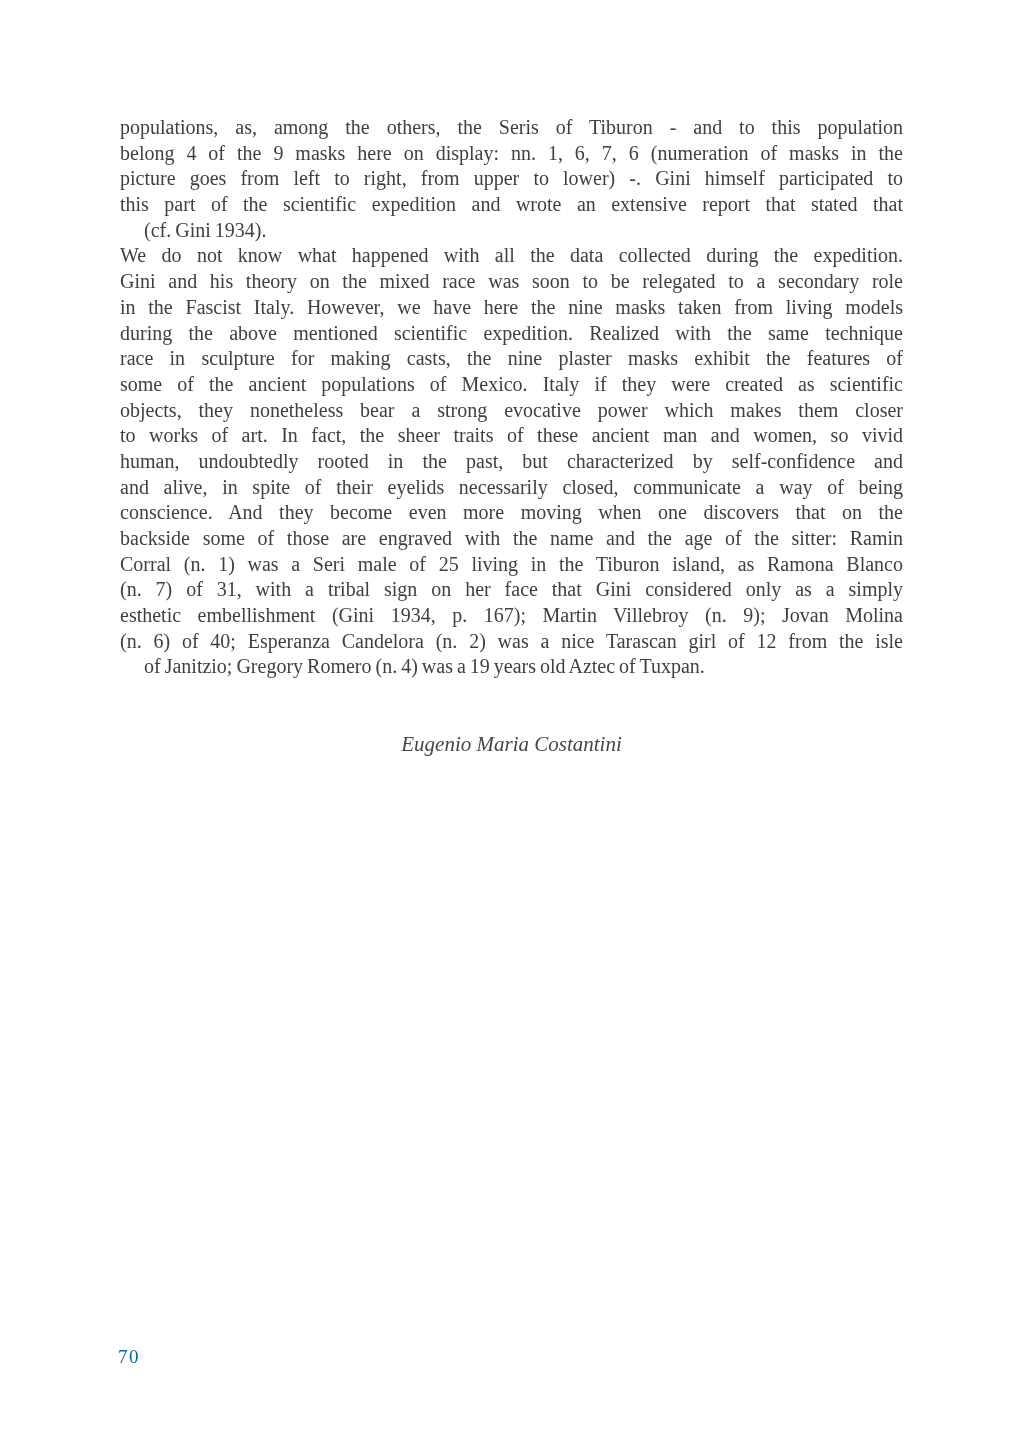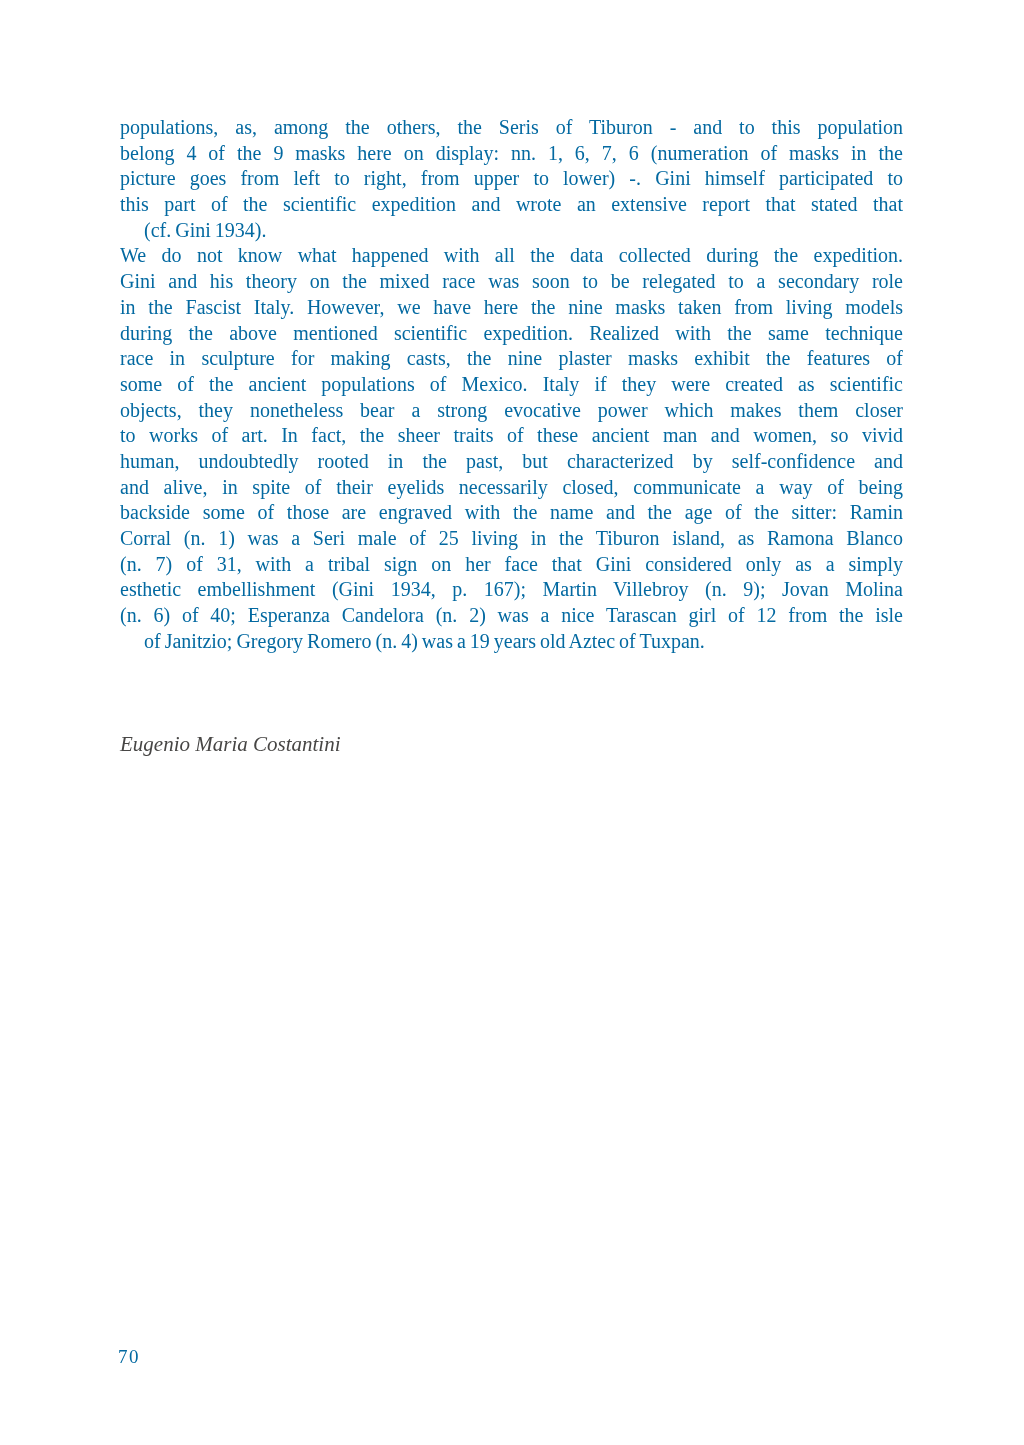--- a/index.html
+++ b/index.html
@@ -14,37 +14,37 @@
   .text-block {
     position: absolute;
     left: 120px;
     top: 115px;
     width: 783px;
   }
   .bline {
     height: 25.7px;
     font-size: 20px;
     line-height: 25.7px;
-    color: #0369a1;
+    color: #404040;
     text-align: justify;
     text-align-last: justify;
     word-spacing: -1px;
     font-variant-numeric: oldstyle-nums;
     white-space: nowrap;
   }
   .bline.last {
     text-align-last: left;
     margin-left: 24px;
   }
   .signature {
     position: absolute;
     left: 120px;
     top: 731px;
     width: 783px;
-    text-align: left;
+    text-align: center;
     font-style: italic;
     font-size: 21px;
     line-height: 26px;
     color: #474645;
   }
   .page-num {
     position: absolute;
     left: 118px;
     top: 1346px;
     font-size: 19px;
@@ -68,20 +68,21 @@
     <div class="bline">We do not know what happened with all the data collected during the expedition.</div>
     <div class="bline">Gini and his theory on the mixed race was soon to be relegated to a secondary role</div>
     <div class="bline">in the Fascist Italy. However, we have here the nine masks taken from living models</div>
     <div class="bline">during the above mentioned scientific expedition. Realized with the same technique</div>
     <div class="bline">race in sculpture for making casts, the nine plaster masks exhibit the features of</div>
     <div class="bline">some of the ancient populations of Mexico. Italy if they were created as scientific</div>
     <div class="bline">objects, they nonetheless bear a strong evocative power which makes them closer</div>
     <div class="bline">to works of art. In fact, the sheer traits of these ancient man and women, so vivid</div>
     <div class="bline">human, undoubtedly rooted in the past, but characterized by self-confidence and</div>
     <div class="bline">and alive, in spite of their eyelids necessarily closed, communicate a way of being</div>
+    <div class="bline">conscience. And they become even more moving when one discovers that on the</div>
     <div class="bline">backside some of those are engraved with the name and the age of the sitter: Ramin</div>
     <div class="bline">Corral (n. 1) was a Seri male of 25 living in the Tiburon island, as Ramona Blanco</div>
     <div class="bline">(n. 7) of 31, with a tribal sign on her face that Gini considered only as a simply</div>
     <div class="bline">esthetic embellishment (Gini 1934, p. 167); Martin Villebroy (n. 9); Jovan Molina</div>
     <div class="bline">(n. 6) of 40; Esperanza Candelora (n. 2) was a nice Tarascan girl of 12 from the isle</div>
     <div class="bline last">of Janitzio; Gregory Romero (n. 4) was a 19 years old Aztec of Tuxpan.</div>
   </div>
 
   <div class="signature">Eugenio Maria Costantini</div>
 

